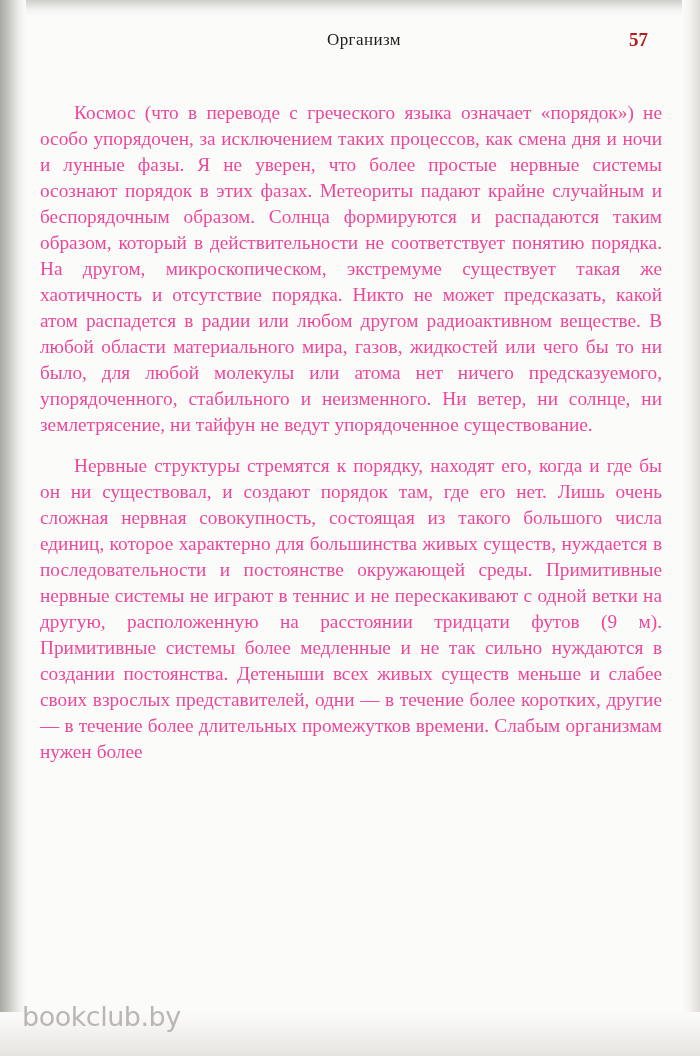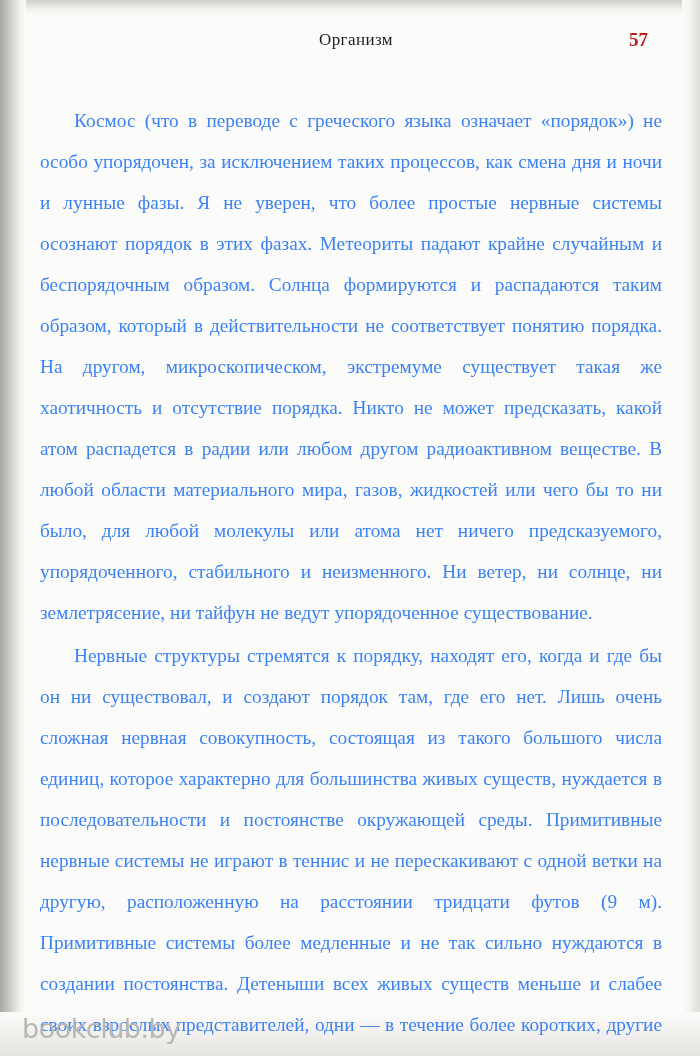--- a/index.html
+++ b/index.html
@@ -65,21 +65,21 @@
   
   .header-row {
     position: absolute;
     left: 42px;
     top: 30px;
     width: 620px;
     height: 30px;
   }
   .running-head {
     position: absolute;
-    left: 4px;
+    left: 12px;
     top: 0;
     width: 620px;
     text-align: center;
     font-size: 17px;
     color: #1d1d1d;
     letter-spacing: 0.4px;
   }
   .page-number {
     position: absolute;
     right: 14px;
@@ -92,36 +92,36 @@
   
   .text-block {
     position: absolute;
     left: 40px;
     top: 100px;
     width: 622px;
   }
   .para {
     margin: 0 0 0 0;
     font-size: 19.3px;
-    line-height: 41px;
-    color: #3b82f6;
+    line-height: 26px;
+    color: #ec4899;
     text-align: justify;
     text-indent: 34px;
     text-justify: inter-word;
     word-spacing: 0.2px;
   }
   .para + .para {
-    margin-top: 2px;
+    margin-top: 15px;
   }
 
   
   .watermark {
     position: absolute;
     left: 22px;
-    bottom: 12px;
+    bottom: 24px;
     font-family: "DejaVu Sans", "Liberation Sans", sans-serif;
     font-size: 27px;
     color: #b9b7b3;
     letter-spacing: -0.5px;
   }
 </style>
 </head>
 <body>
 
 <div class="page-scan"></div>

